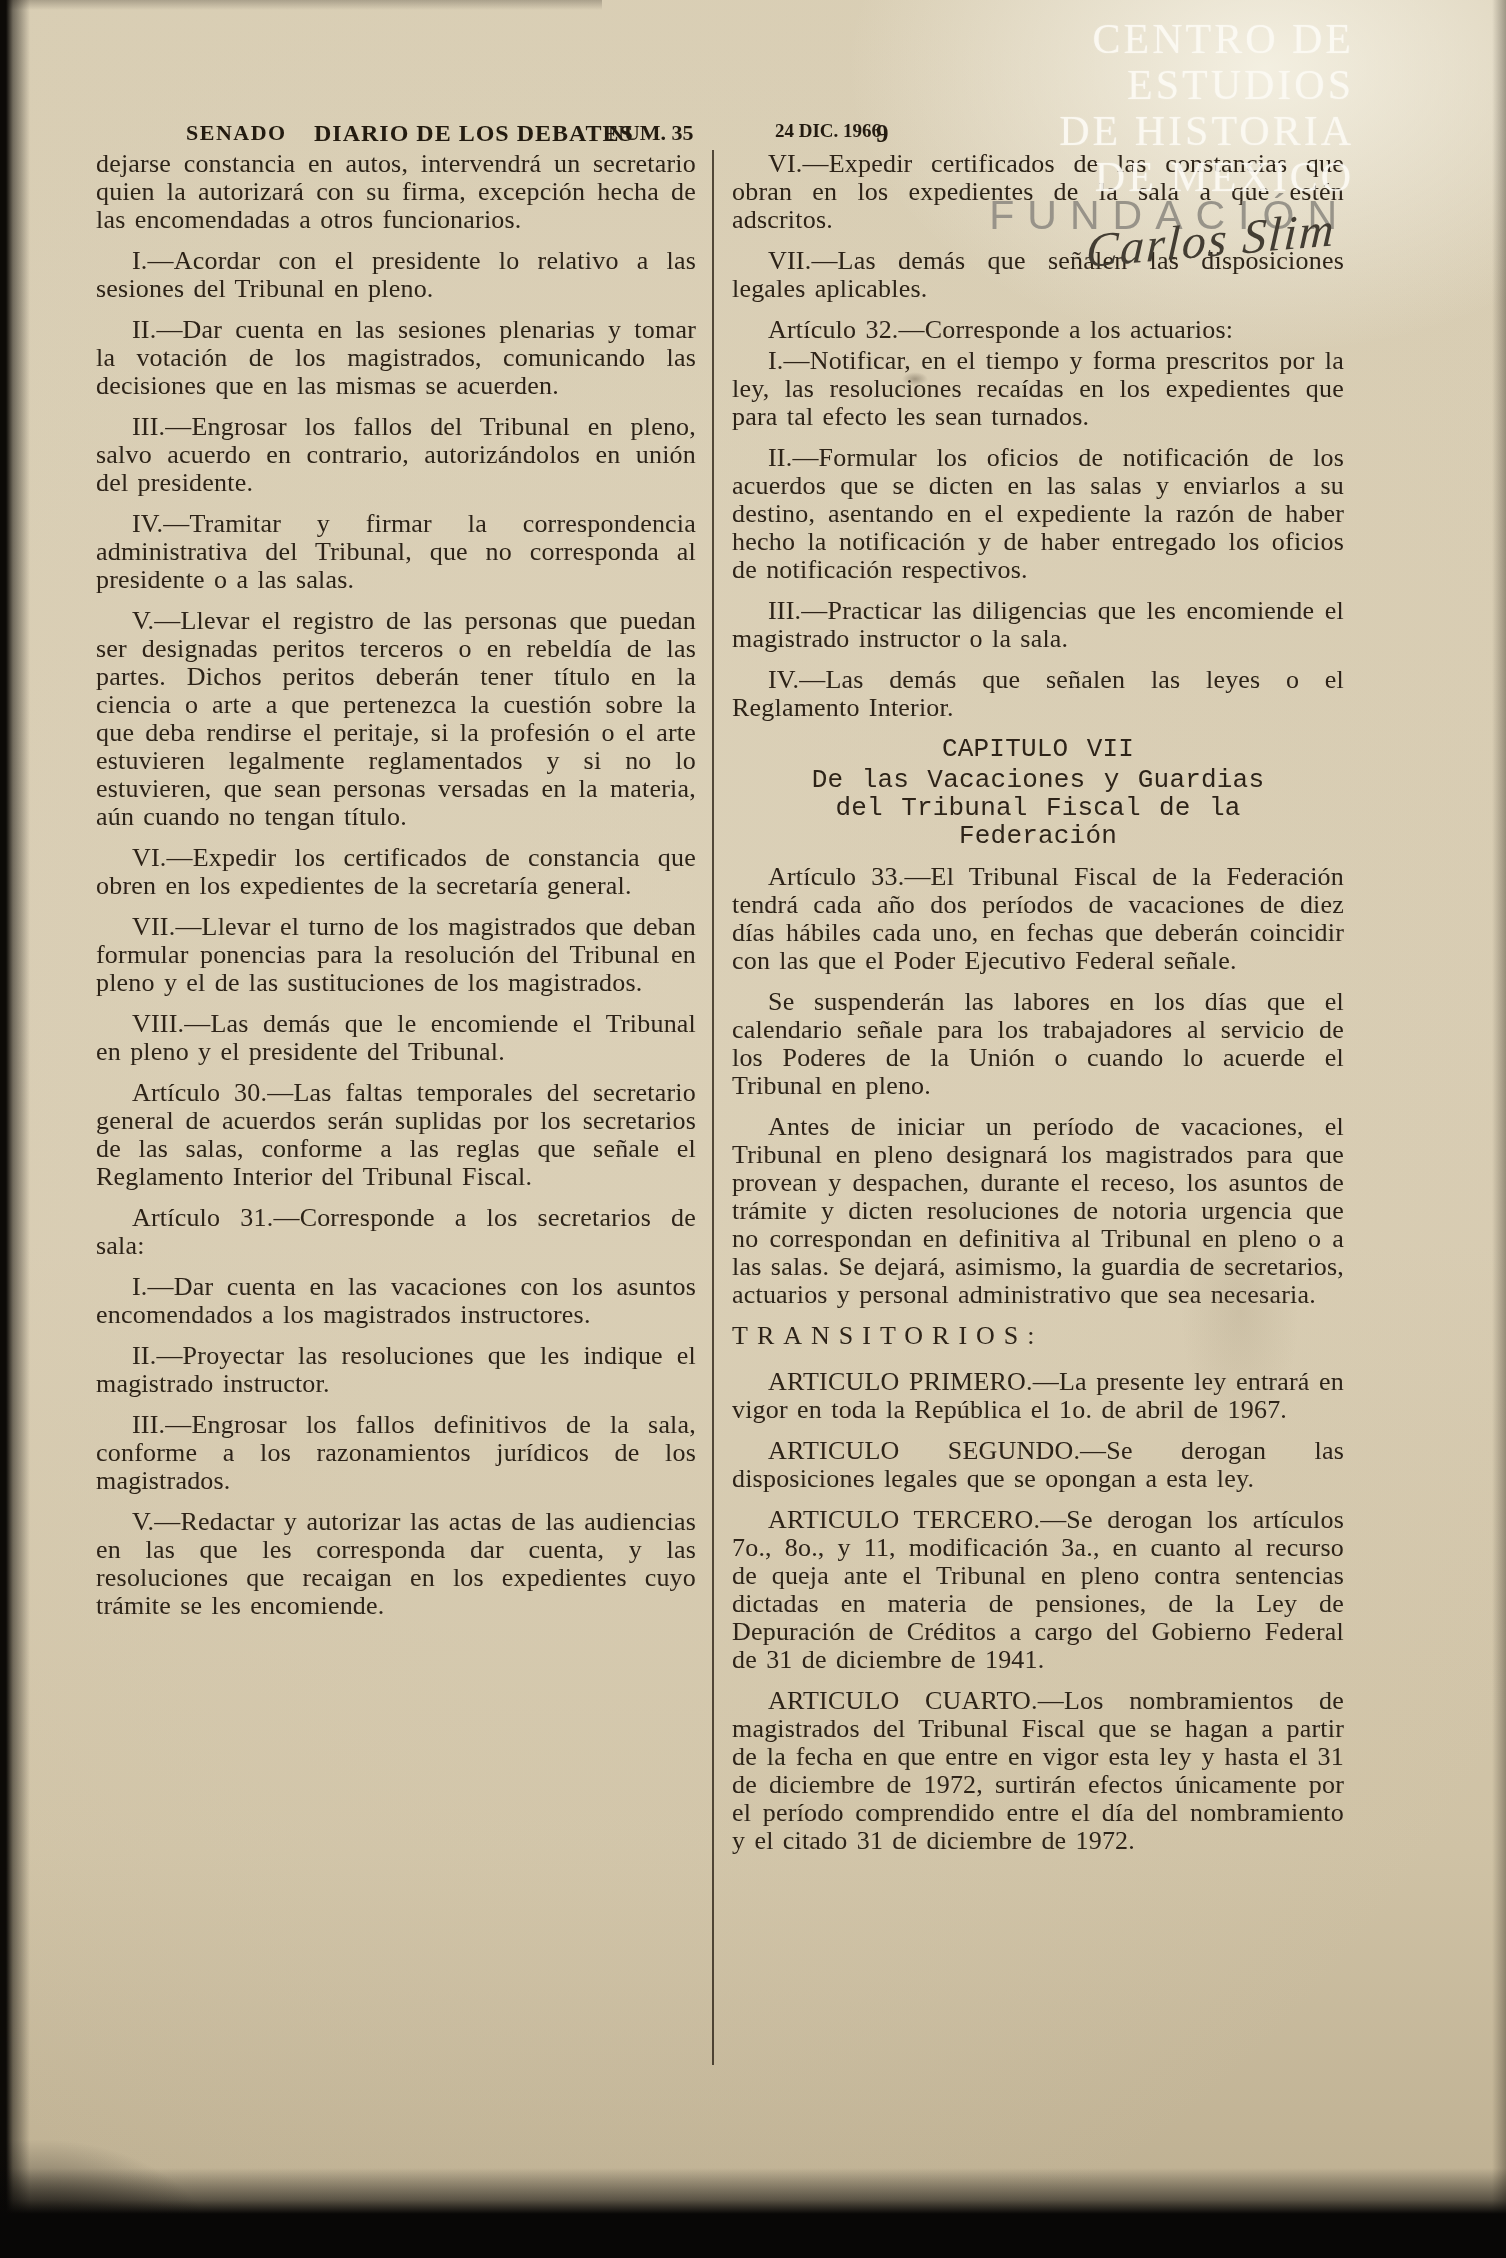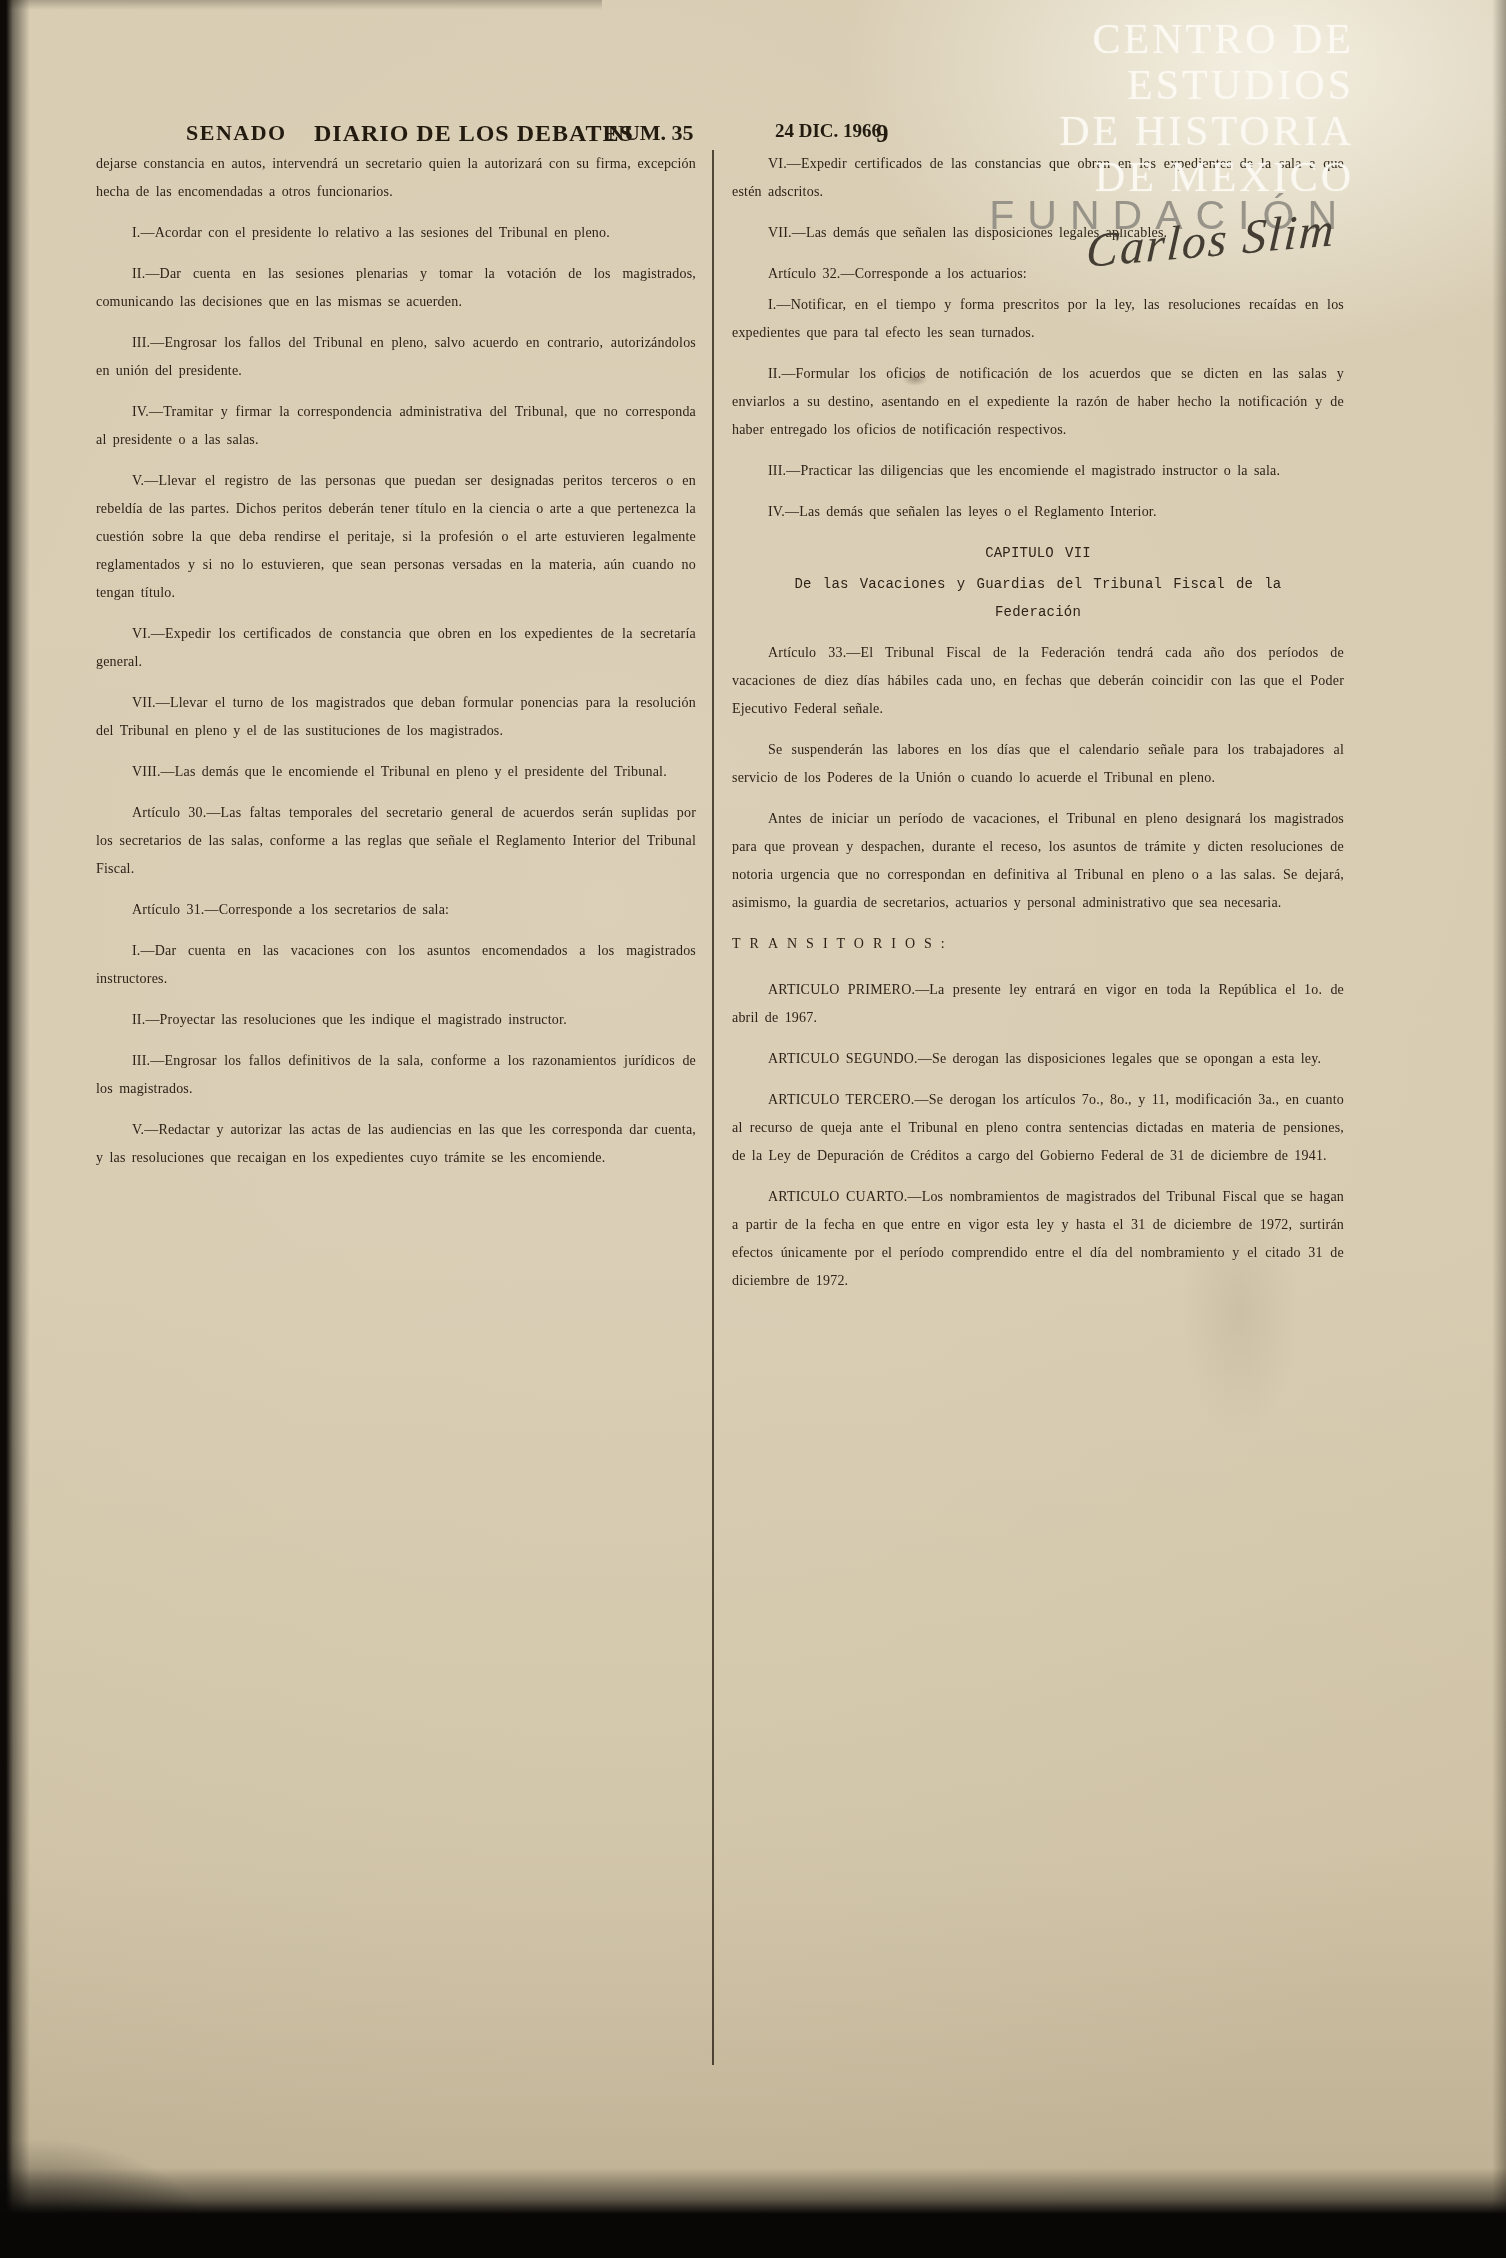--- a/index.html
+++ b/index.html
@@ -59,21 +59,21 @@
   .h-item { position:absolute; top:0; white-space:nowrap; }
   .h-senado { left:186px; font-size:22px; letter-spacing:1.5px; }
   .h-title  { left:314px; font-size:24px; letter-spacing:1px; }
   .h-num    { left:608px; font-size:22px; }
   .h-date   { left:728px; font-size:19px;margin-left:47px; }
   .h-page   { left:876px; font-size:25px; }
 
   
   .column {
     position:absolute; top:150px;
-    font-size:14px; line-height:28px;
+    font-size:26px; line-height:28px;
     color:#2d2318;
     text-align:justify;
   }
   #left-column  { left:96px;  width:600px; }
   #right-column { left:732px; width:612px; }
 
   .para { text-indent:36px; margin:0 0 13px 0; word-spacing:2.5px; letter-spacing:0.2px; }
   .para.noindent { text-indent:0; }
   .para.tight { margin-bottom:3px; }
   .para.center { text-align:center; text-indent:0; padding:0 60px;font-family:Liberation Mono, monospace; }

